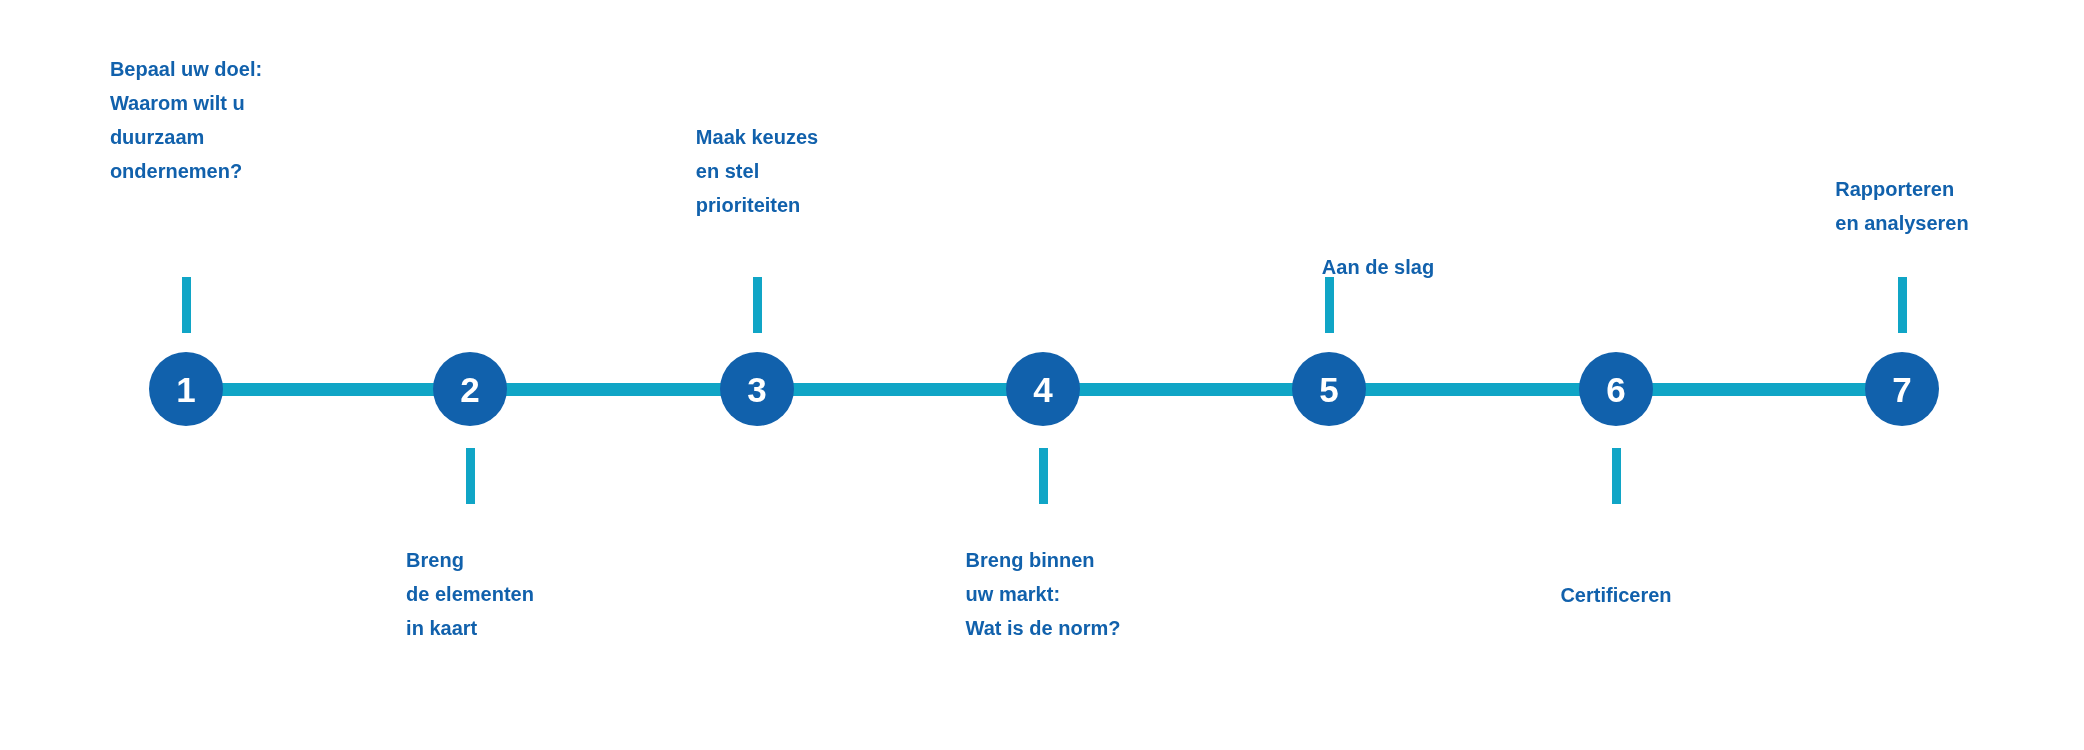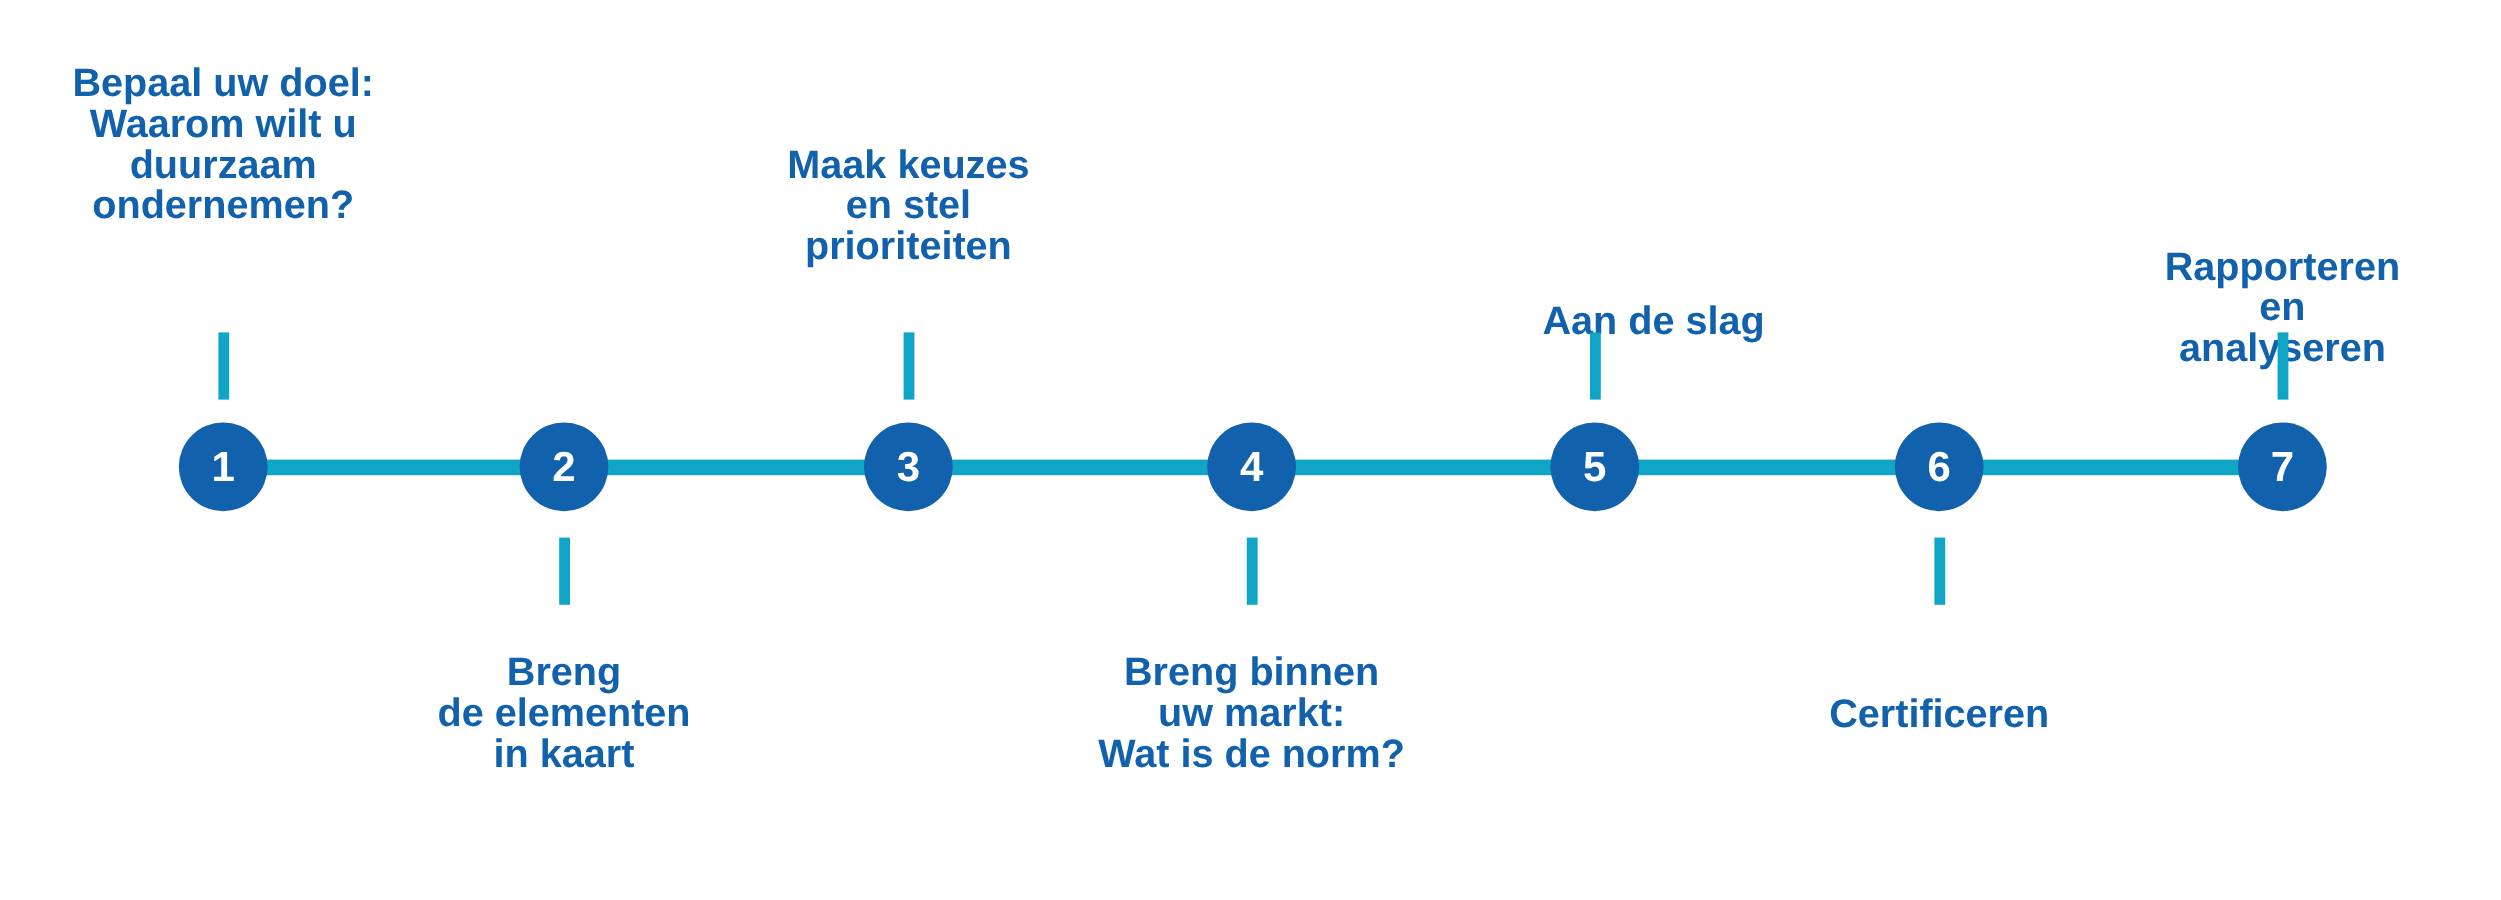--- a/index.html
+++ b/index.html
@@ -55,24 +55,23 @@
     width: 9px;
     background: #10A5C6;
   }
   .stem.up   { height: 56px; top: 277px; }
   .stem.down { height: 56px; top: 448px; }
 
   
   .label {
     position: absolute;
     color: #1161AC;
-    font-size: 33px;
+    font-size: 20px;
     font-weight: bold;
     line-height: 34px;
-    text-align: center;
     font-family: "Liberation Sans", sans-serif;
     white-space: pre-line;
     box-sizing: border-box;
   }
   .label.above { transform: translateX(-50%); }
   .label.below { transform: translateX(-50%); }
 </style>
 </head>
 <body>
 
@@ -118,20 +117,20 @@
   <div class="node" style="left:1292px;">
     <span class="node-number">5</span>
   </div>
 
   <div class="node" style="left:1579px;">
     <span class="node-number">6</span>
   </div>
   <div class="stem down" style="left:1611.5px;"></div>
   <div class="label below" style="left:1616px; top:543px;margin-top:35px;">Certificeren</div>
 
-  <div class="label above" style="left:1902px; top:172px;margin-top:33px;">Rapporteren
+  <div class="label above" style="left:1902px; top:172px;">Rapporteren
 en analyseren</div>
   <div class="stem up" style="left:1897.5px;"></div>
   <div class="node" style="left:1865px;">
     <span class="node-number">7</span>
   </div>
 
 </div>
 
 </body></html>

